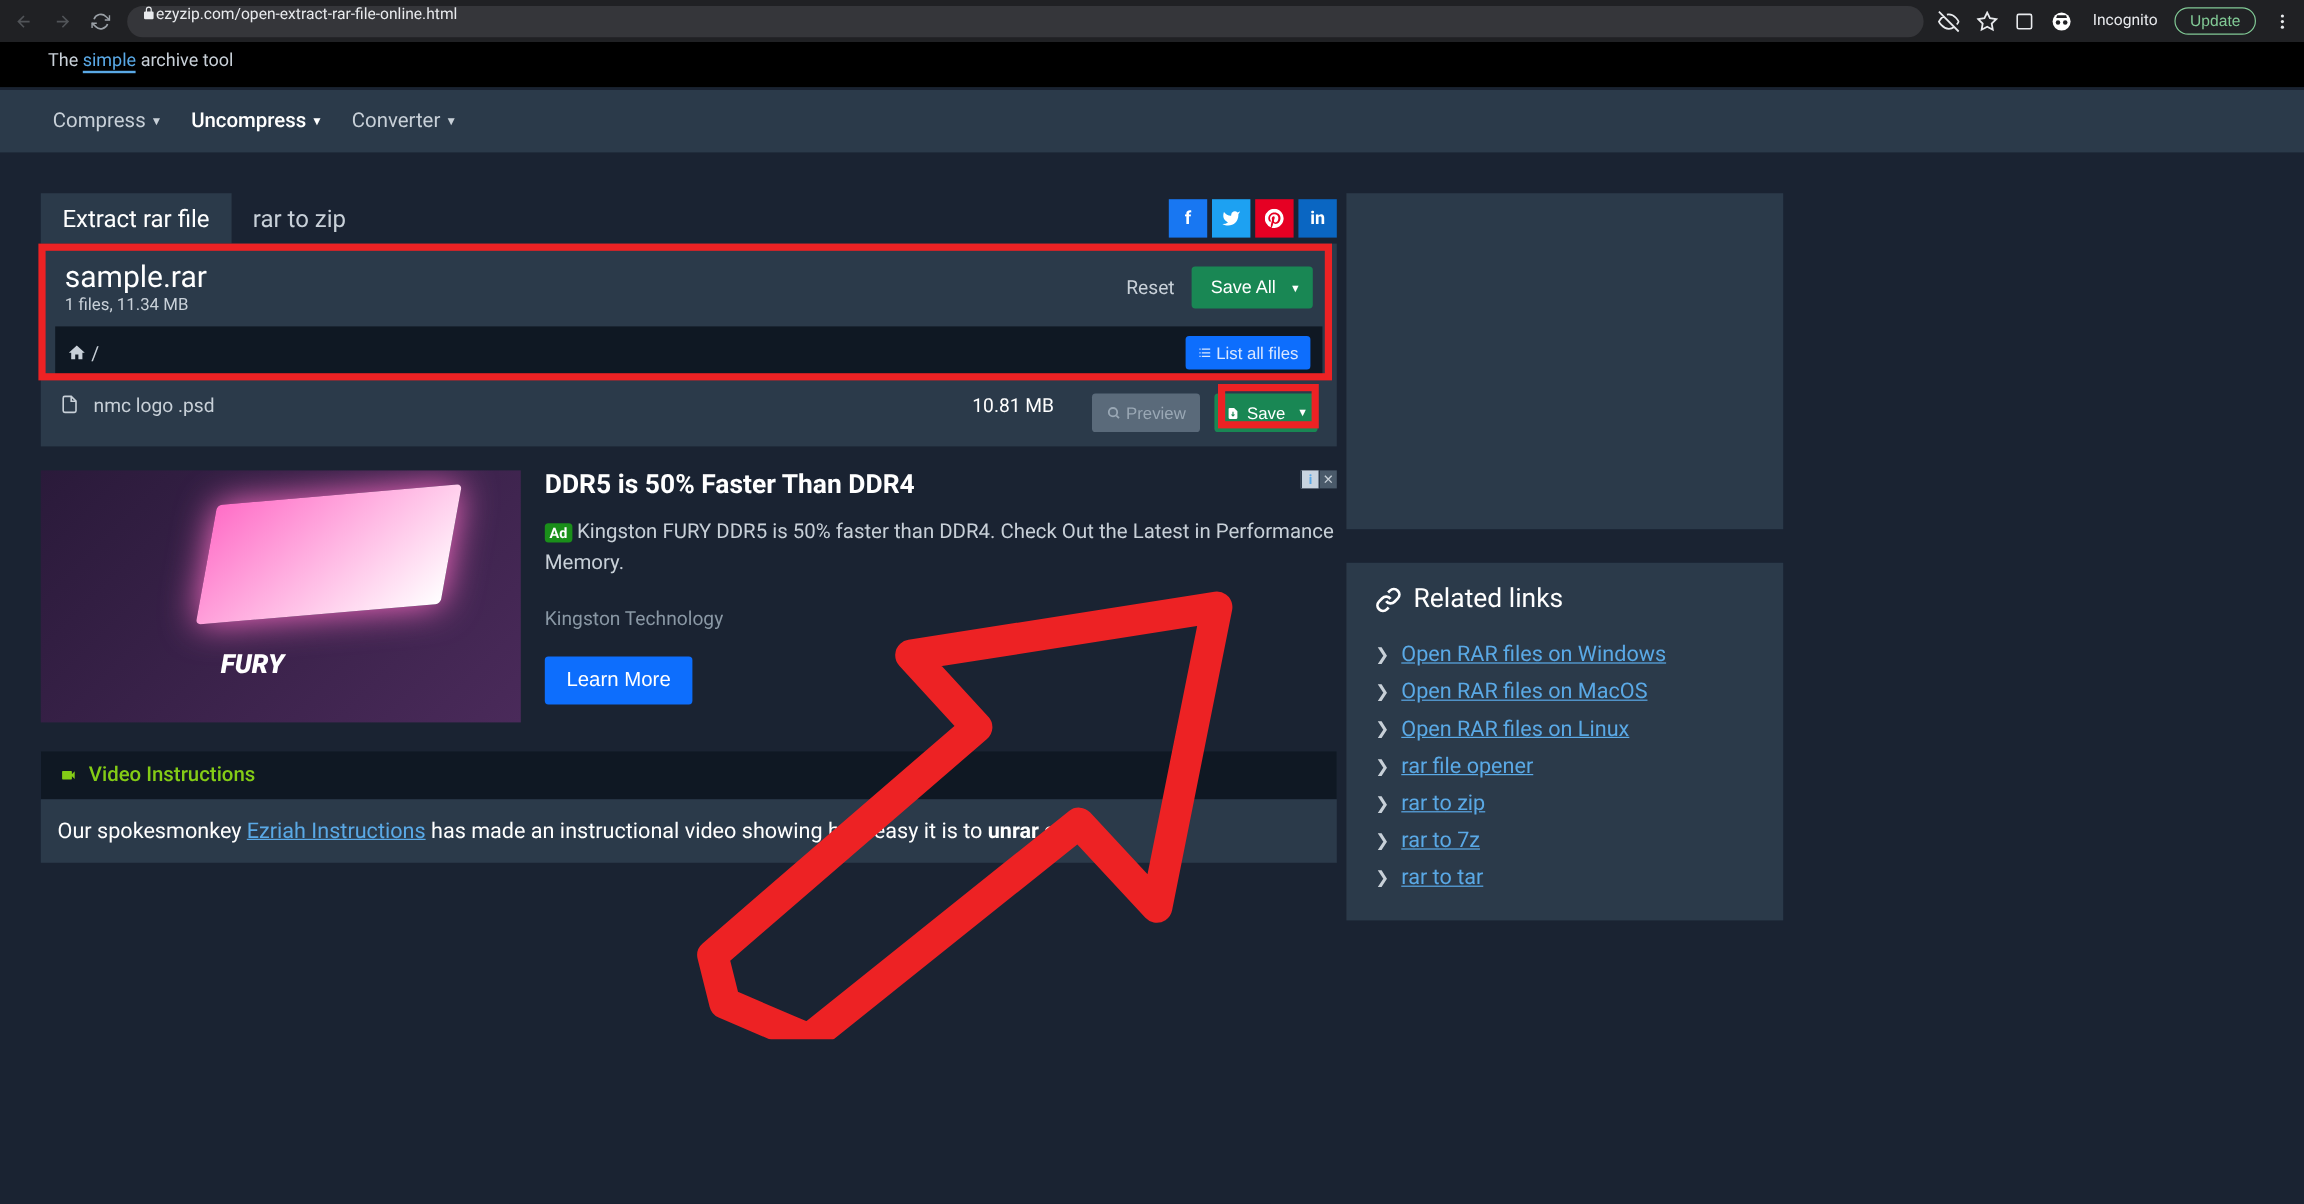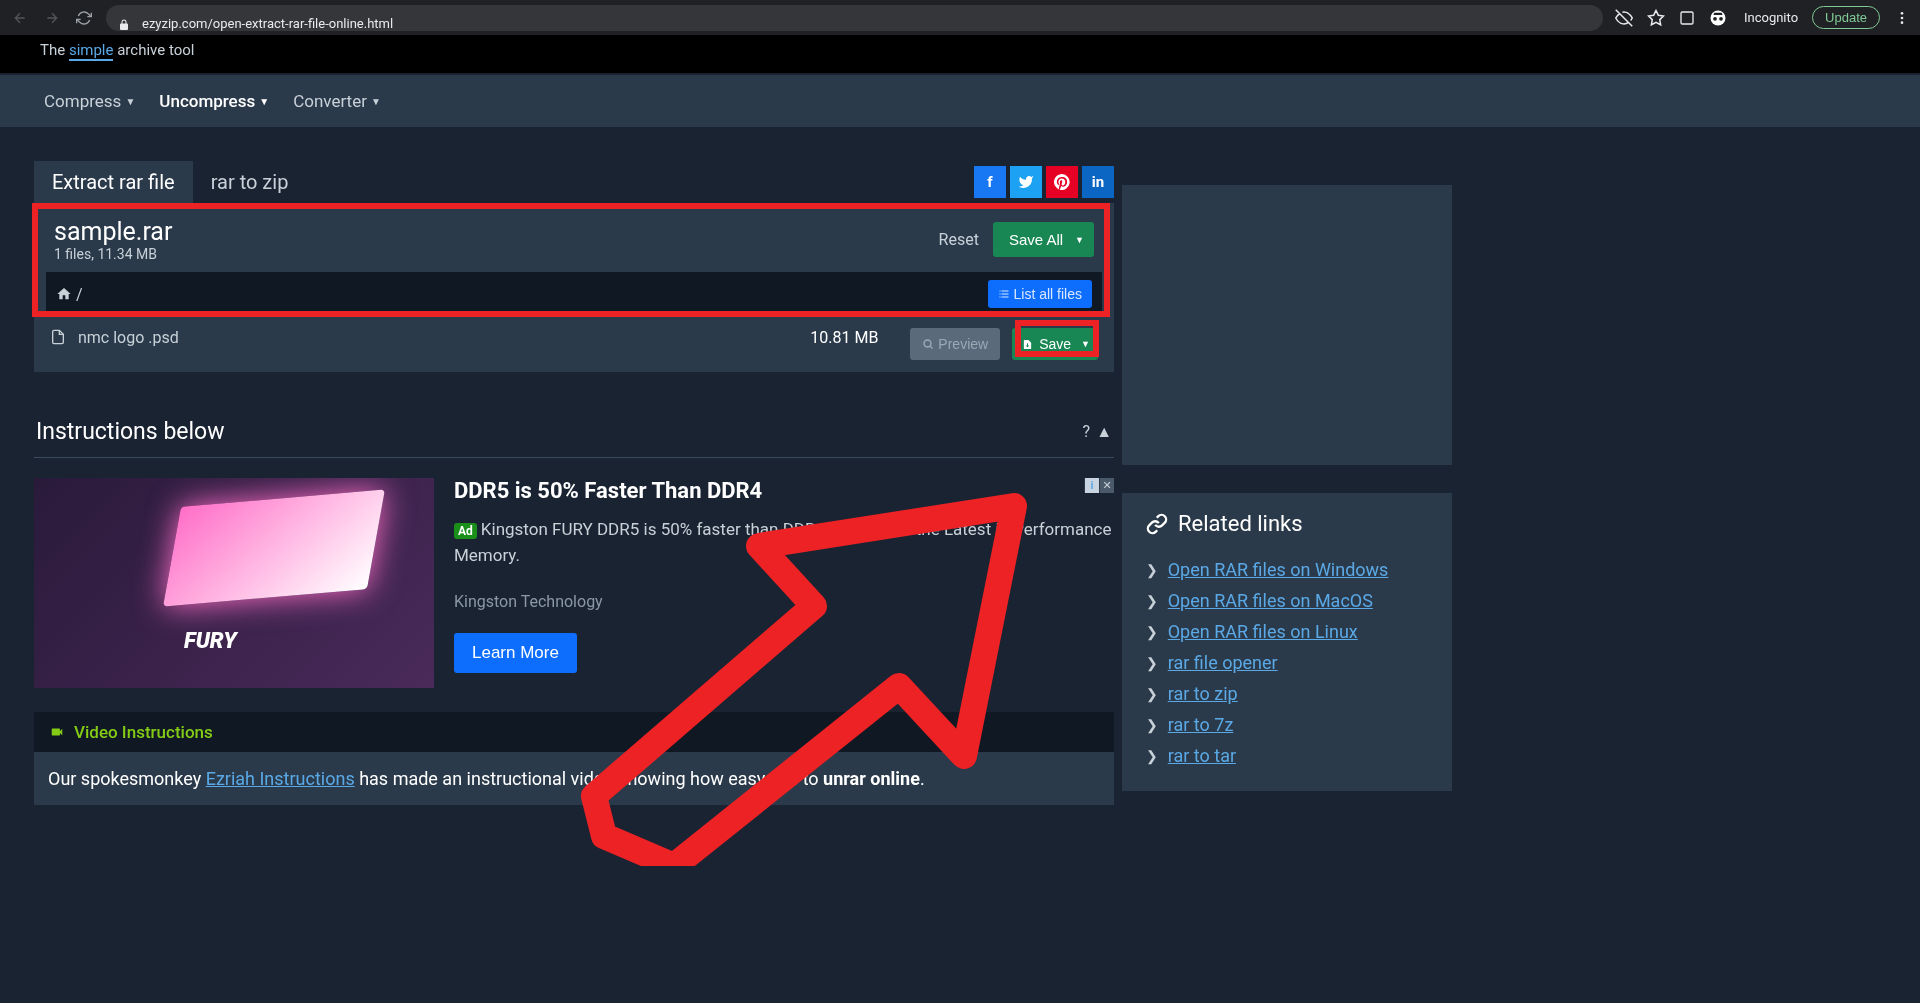--- a/index.html
+++ b/index.html
@@ -2,21 +2,21 @@
 <html><head>
 <meta charset="utf-8">
 <style>
 * { margin: 0; padding: 0; box-sizing: border-box; }
 body { font-family: -apple-system, BlinkMacSystemFont, "Segoe UI", Roboto, sans-serif; background: #1a2332; color: #c8d0d8; overflow: hidden; }
 
 
 .browser-chrome { background: #202124; height: 35px; display: flex; align-items: center; padding: 0 10px; gap: 12px; }
 .browser-chrome .nav-btn { width: 20px; height: 20px; display: flex; align-items: center; justify-content: center; color: #9aa0a6; cursor: pointer; }
 .browser-chrome .nav-btn.disabled { opacity: 0.4; }
-.browser-chrome .url-bar { flex: 1; background: #35363a; border-radius: 14px; height: 26px; display: flex; align-items: flex-end; padding: 0 12px; gap: 12px; color: #e8eaed; font-size: 13px; }
+.browser-chrome .url-bar { flex: 1; background: #35363a; border-radius: 14px; height: 26px; display: flex; align-items: flex-start; padding: 0 12px; gap: 0; color: #e8eaed; font-size: 13px; }
 .browser-chrome .url-bar .lock { font-size: 11px; }
 .browser-chrome .right-icons { display: flex; align-items: center; gap: 14px; color: #e8eaed; }
 .browser-chrome .incognito { display: flex; align-items: center; gap: 17px; font-size: 13px; }
 .browser-chrome .update-btn { border: 1px solid #81c995; color: #81c995; border-radius: 14px; padding: 3px 12px; font-size: 13px; background: transparent; }
 
 
 .page { height: calc(100vh - 35px); overflow-y: scroll; background: #1a2332; }
 
 
 .site-header { background: #000; padding: 6px 40px 14px; }
@@ -29,21 +29,21 @@
 .main-nav .nav-item.active { color: #fff; font-weight: 500; }
 .main-nav .caret { font-size: 10px; }
 .main-nav .spacer { flex: 1; }
 .search-wrap { display: flex; }
 .search-input { width: 195px; height: 38px; border: none; padding: 0 12px; font-size: 15px; background: #fff; color: #333; }
 .search-btn { width: 44px; height: 38px; background: #0d6efd; border: none; color: #fff; display: flex; align-items: center; justify-content: center; cursor: pointer; }
 
 
 .content-wrap { display: flex; padding: 0 18px 0 34px; margin-top: 34px; gap: 8px; }
 .main-col { flex: 1; max-width: 1080px; }
-.side-col { width: 330px; margin-top: 24px; }
+.side-col { width: 364px; }
 
 
 .tabs-row { display: flex; align-items: center; }
 .tab { padding: 9px 18px; font-size: 20px; color: #c8d0d8; cursor: pointer; }
 .tab.active { background: #2b3a4a; color: #fff; }
 .tabs-row .spacer { flex: 1; }
 .social { display: flex; gap: 4px; }
 .social-btn { width: 32px; height: 32px; display: flex; align-items: center; justify-content: center; color: #fff; font-weight: bold; font-size: 15px; cursor: pointer; }
 .fb { background: #1877f2; }
 .tw { background: #1da1f2; }
@@ -295,28 +295,20 @@
             <span>Save</span>
             <span class="caret">▼</span>
           </button>
         </div>
       </div>
 
       <svg class="red-arrow" width="540" height="380" viewBox="0 0 540 380">
         <path d="M 70 350 L 60 310 L 280 120 L 225 60 L 480 20 L 430 270 L 365 200 L 140 380 Z" fill="none" stroke="#ed2224" stroke-width="26" stroke-linejoin="round"></path>
       </svg>
 
-      <div class="instructions-head">
-        <h2>Instructions below</h2>
-        <div class="spacer"></div>
-        <div class="help">
-          <span>?</span>
-          <span>▲</span>
-        </div>
-      </div>
 
       <div class="ad-block">
         <div class="ad-img"></div>
         <div class="ad-text">
           <div class="ad-close">
             <span>i</span>
             <span>✕</span>
           </div>
           <h3>DDR5 is 50% Faster Than DDR4</h3>
           <div class="ad-desc">

